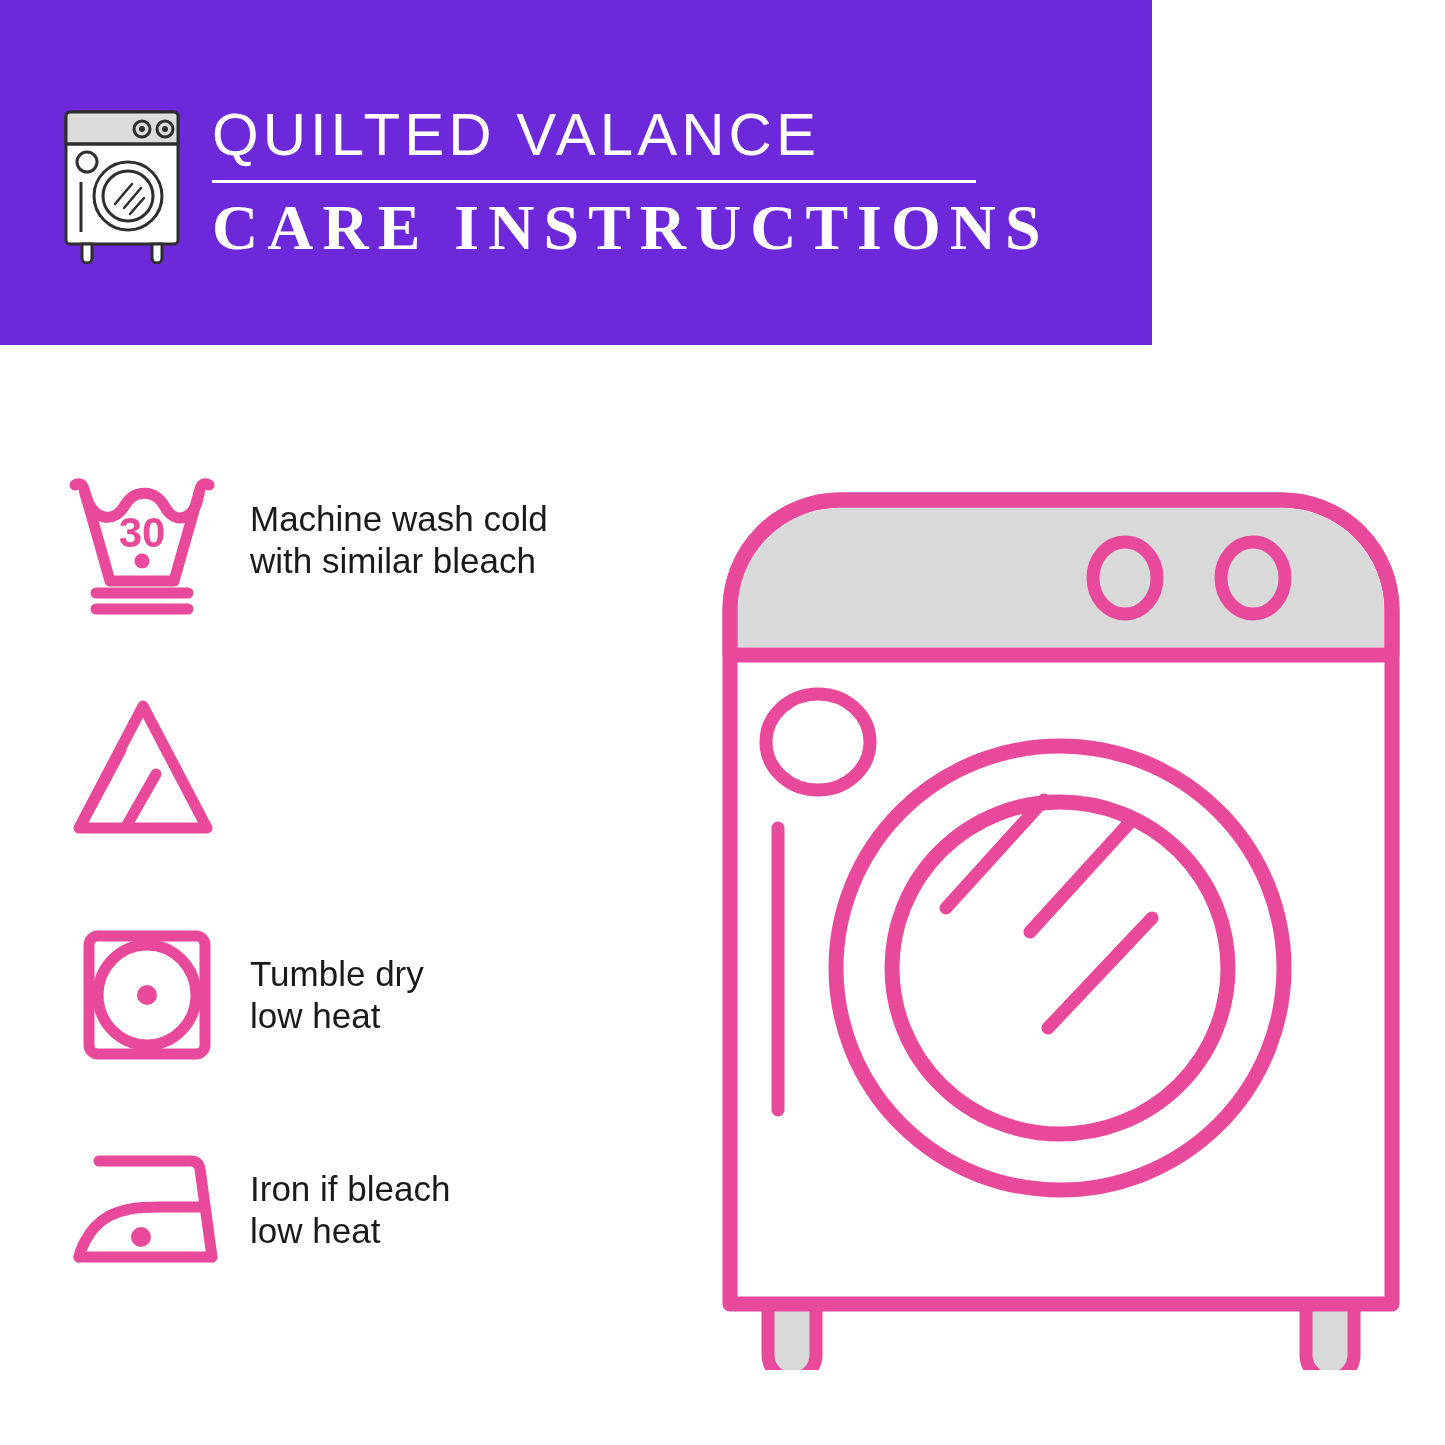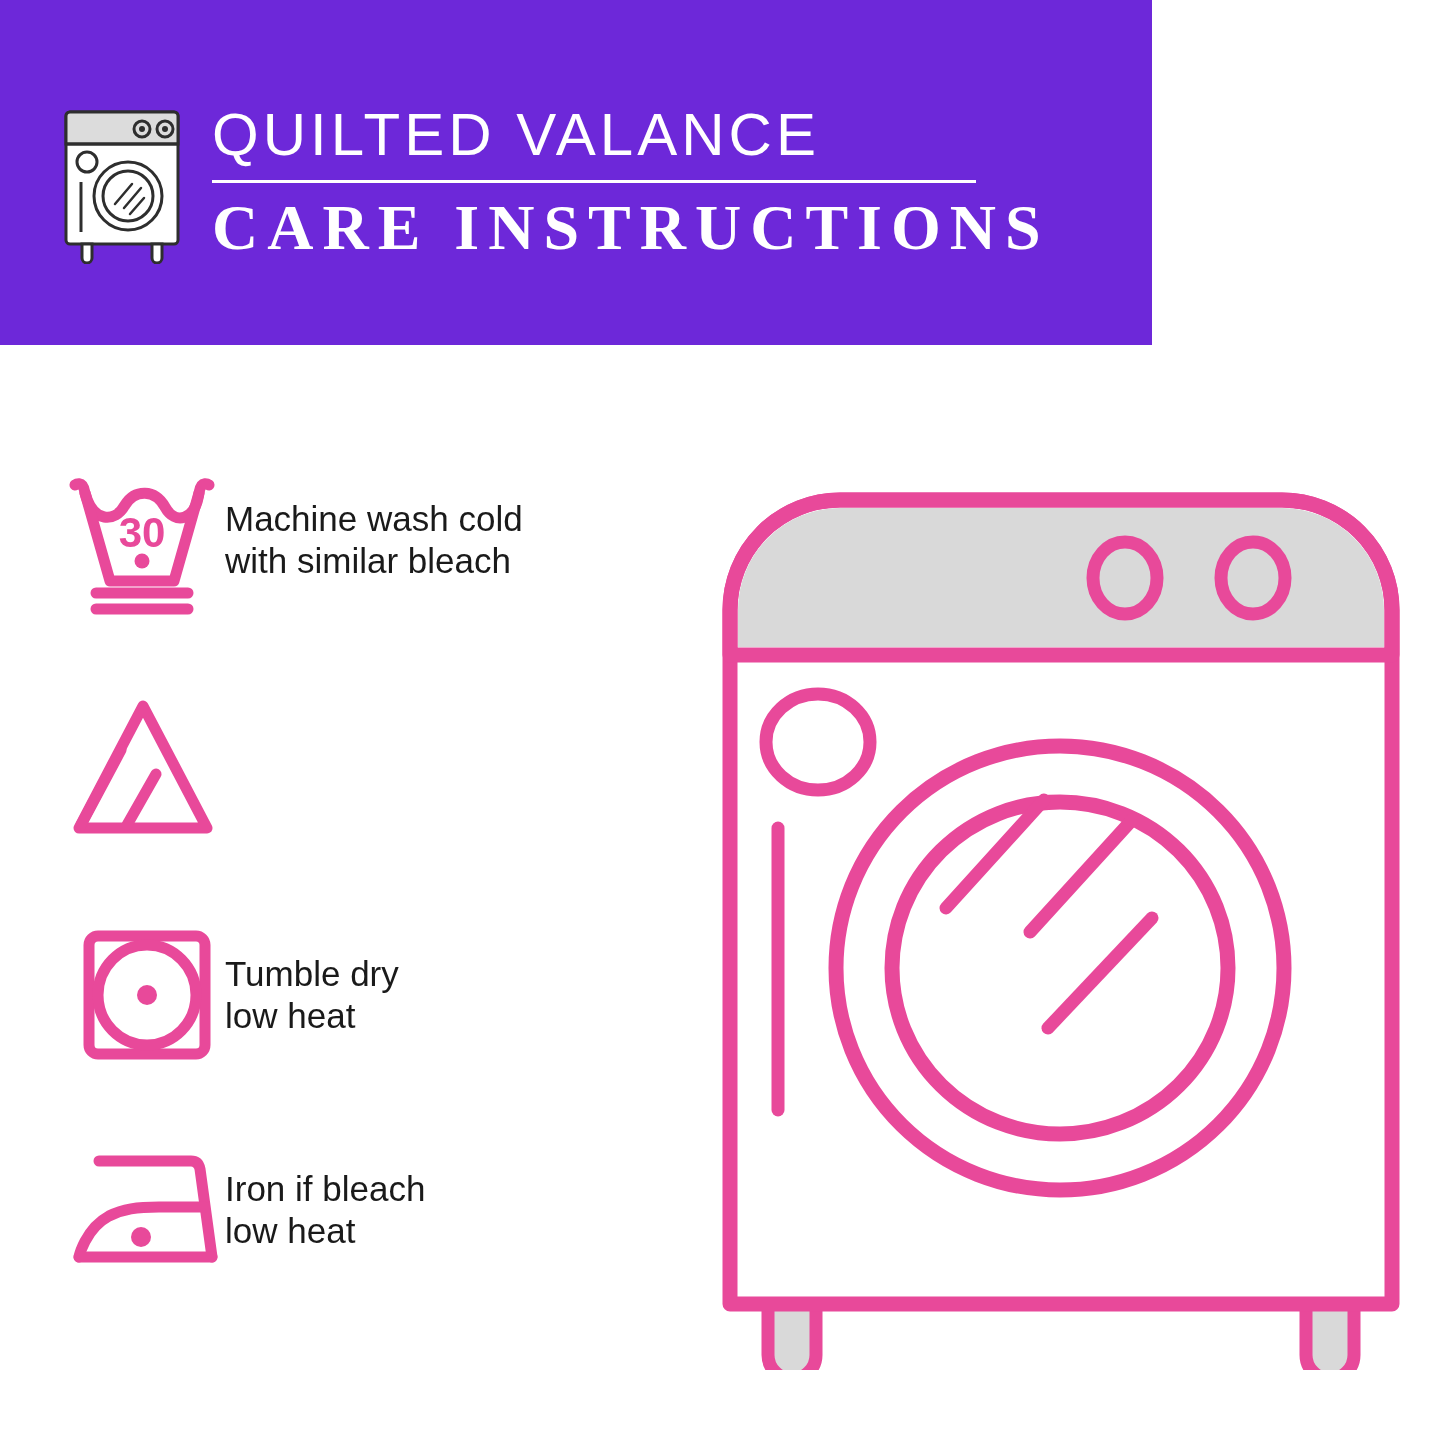--- a/index.html
+++ b/index.html
@@ -85,20 +85,21 @@
   .care-icon {
     width: 165px;
     height: 160px;
     flex: 0 0 165px;
     display: flex;
     align-items: center;
     justify-content: center;
   }
   .care-icon svg { display: block; }
   .care-text {
+    margin-left: 25px;
     color: #1a1a1a;
     font-size: 35px;
     line-height: 42px;
     font-weight: 400;
     font-family: "Liberation Sans", "DejaVu Sans", sans-serif;
   }
   .care-text .ln { display: block; white-space: nowrap; }
 
   
   #machine {

